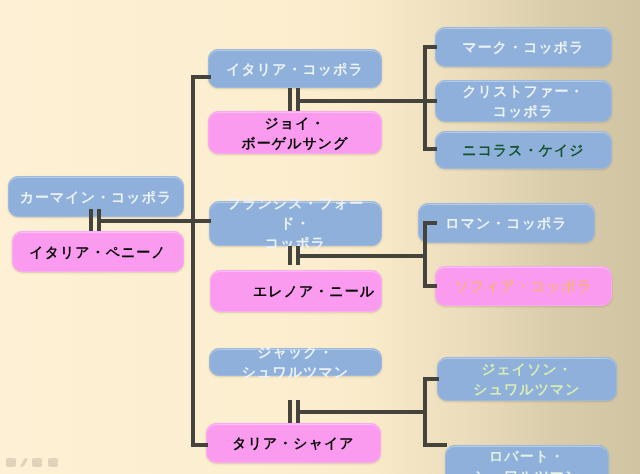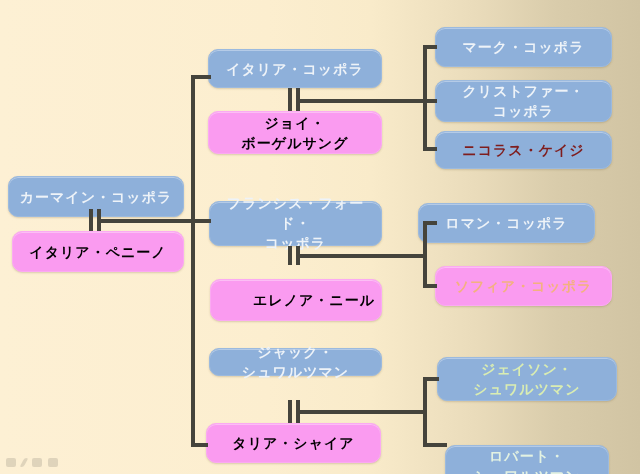--- a/index.html
+++ b/index.html
@@ -31,21 +31,21 @@
     border:1px solid #9cbade;
     box-shadow:inset 0 1px 0 rgba(255,255,255,.35), 0 1px 2px rgba(120,100,60,.25);
   }
   .node.pink{
     background:#fa9bf0;
     border:1px solid #fbaaf2;
     box-shadow:inset 0 1px 0 rgba(255,255,255,.35), 0 1px 2px rgba(120,100,60,.25);
   }
   .t-white{color:#eef3f8;}
   .t-pink{color:#000000;}
-  .t-mint{color:#7f1d1d;}
+  .t-mint{color:#14532d;}
   .t-ygreen{color:#daedb2;}
   .t-orange{color:#f3b17e;}
   .t-pgreen{color:#e3f2e2;}
   .line{
     position:absolute;
     background:#45443c;
   }
   .watermark{
     position:absolute;left:6px;top:458px;width:60px;height:12px;
     display:flex;gap:6px;opacity:.22;
@@ -63,21 +63,21 @@
 <div id="stage">
 
   <div class="node blue t-white" style="left:8px;   top:176px; width:176px; height:41px;">カーマイン・コッポラ</div>
   <div class="node pink t-pink" style="left:12px;  top:231px; width:172px; height:41px;">イタリア・ペニーノ</div>
 
   <div class="node blue t-white" style="left:208px; top:49px;  width:174px; height:39px;">イタリア・コッポラ</div>
   <div class="node pink t-pink" style="left:208px; top:111px; width:174px; height:43px;">ジョイ・
 ボーゲルサング</div>
   <div class="node blue t-white" style="left:209px; top:201px; width:173px; height:45px;font-family:Liberation Mono, monospace;">フランシス・フォード・
 コッポラ</div>
-  <div class="node pink t-pink" style="left:210px; top:279px; width:172px; height:42px;padding-left:40px;">エレノア・ニール</div>
+  <div class="node pink t-pink" style="left:210px; top:270px; width:172px; height:42px;padding-left:40px;">エレノア・ニール</div>
   <div class="node blue t-white" style="left:209px; top:348px; width:173px; height:28px;">ジャック・
 シュワルツマン</div>
   <div class="node pink t-pink" style="left:206px; top:423px; width:175px; height:40px;">タリア・シャイア</div>
 
   <div class="node blue t-white" style="left:435px; top:27px;  width:177px; height:40px;">マーク・コッポラ</div>
   <div class="node blue t-white" style="left:435px; top:80px;  width:177px; height:42px;">クリストファー・
 コッポラ</div>
   <div class="node blue t-mint" style="left:435px; top:131px; width:177px; height:38px;">ニコラス・ケイジ</div>
   <div class="node blue t-white" style="left:418px; top:203px; width:177px; height:40px;">ロマン・コッポラ</div>
   <div class="node pink t-orange" style="left:435px; top:266px; width:177px; height:40px;">ソフィア・コッポラ</div>

